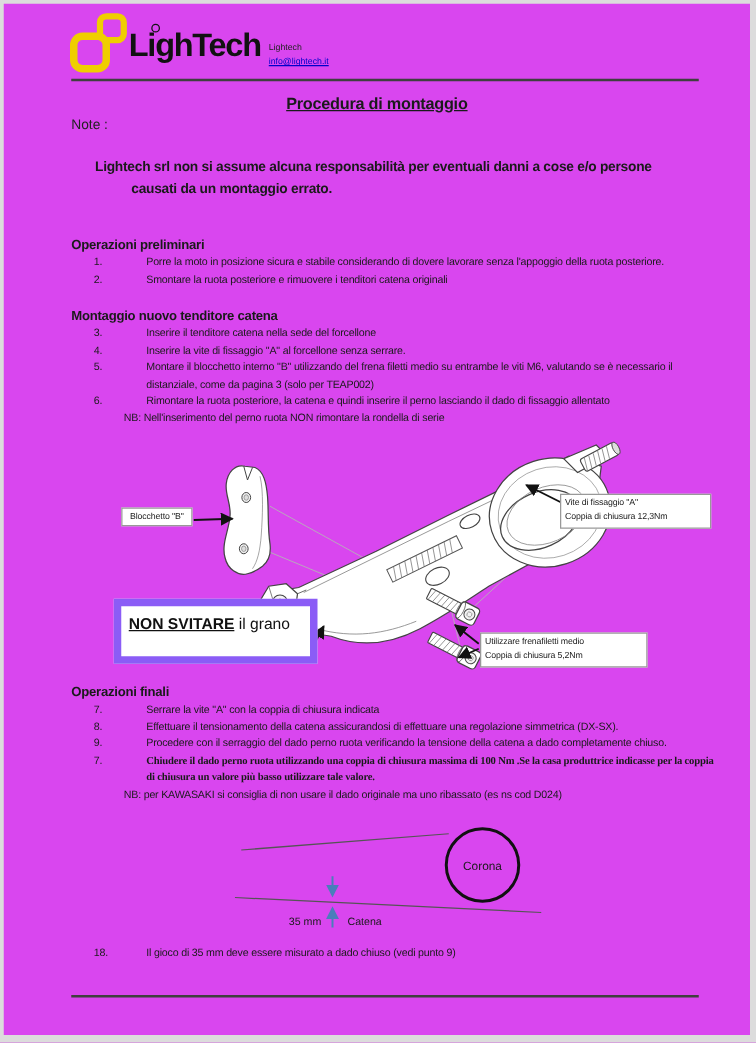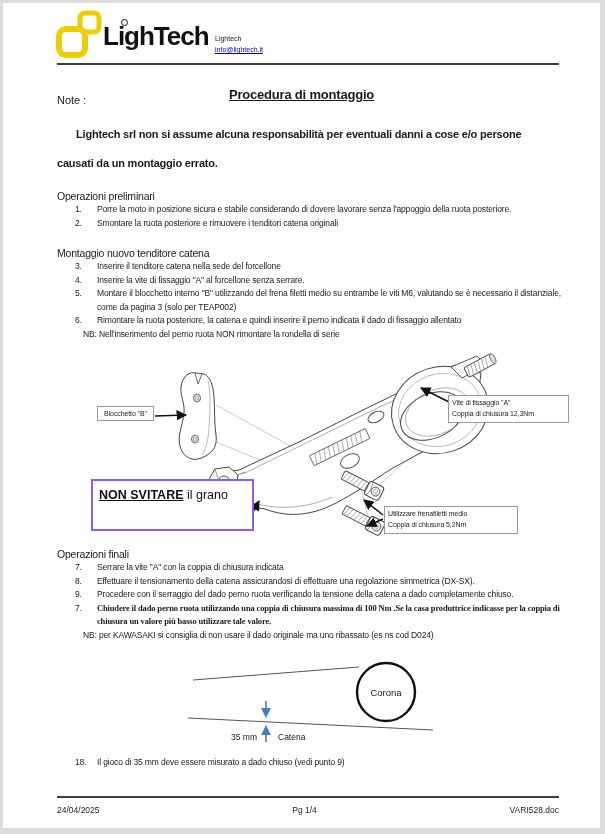--- a/index.html
+++ b/index.html
@@ -1,51 +1,51 @@
 <!DOCTYPE html>
 <html><head>
 <meta charset="utf-8">
 <style>
   html,body{margin:0;padding:0;background:#cfcfcf;}
   .page{
     position:relative;width:605px;height:834px;box-sizing:border-box;
-    background:#ffffff;overflow:hidden;
+    background:#d946ef;overflow:hidden;
     border-style:solid;border-color:#dcdcdc;border-width:3px 5px 6px 3px;
     font-family:"Liberation Sans",sans-serif;color:#1a1a1a;
   }
   .abs{position:absolute;}
   
   .logo{left:52px;top:6px;width:230px;height:52px;}
   .logo-text{position:absolute;left:48px;top:12px;font-size:26px;font-weight:bold;
     letter-spacing:-1px;color:#111;font-family:"Liberation Sans",sans-serif;}
   .logo-ring{position:absolute;left:66px;top:10px;width:5px;height:5px;border:1.6px solid #111;border-radius:50%;}
   .company{left:212px;top:32px;font-size:7px;color:#222;}
   .email{left:212px;top:43px;font-size:7px;color:#0000cc;text-decoration:underline;cursor:pointer;}
   .rule{left:54px;width:502px;height:2px;background:#3f3f3f;}
   .rule1{top:60px;} .rule2{top:793px;}
   
-  .title{left:0;right:0;top:72px;text-align:center;font-size:13px;font-weight:bold;text-decoration:underline;letter-spacing:-0.2px;margin-top:12px;}
+  .title{left:0;right:0;top:72px;text-align:center;font-size:13px;font-weight:bold;text-decoration:underline;letter-spacing:-0.2px;}
   .note-label{left:54px;top:91px;font-size:11px;color:#222;}
   .note-line{left:54px;font-size:11px;font-weight:bold;letter-spacing:-0.2px;white-space:nowrap;}
-  .nl0{top:108px;} .nl1{top:125px;padding-left:19px;} .nl2{top:154px;}
-  
-  .shead{left:54px;font-size:10.5px;font-weight:normal;letter-spacing:-0.2px;}
+  .nl0{top:108px;} .nl1{top:125px;padding-left:19px;} .nl2{top:142px;margin-left:48px;}
+  
+  .shead{left:54px;font-size:10.5px;font-weight:bold;letter-spacing:-0.2px;}
   .list{left:54px;width:516px;font-size:8.5px;letter-spacing:-0.15px;line-height:13.5px;}
   .item{display:flex;}
   .num{flex:0 0 22px;margin-left:18px;}
-  .itx{flex:1;}
+  .itx{flex:1;margin-left:20px;}
   .itx.b{font-weight:bold;font-family:Liberation Serif, serif;}
-  .nb{margin-left:26px;}
+  .nb{margin-left:42px;}
   
   .callout{position:absolute;border:1px solid #999;background:#fff;font-size:7px;line-height:11px;
     padding:1px 3px;letter-spacing:-0.1px;color:#222;box-sizing:border-box;}
   .co-blocchetto{left:94px;top:53px;width:57px;height:15px;text-align:center;line-height:12px;}
   .co-vite{left:445px;top:42px;width:121px;height:28px;}
   .co-frena{left:381px;top:153px;width:134px;height:28px;}
-  .co-nonsvitare{position:absolute;left:88px;top:126px;width:163px;height:52px;border:2px solid #8b5cf6;
+  .co-nonsvitare{position:absolute;left:88px;top:126px;width:163px;height:52px;border:6px solid #8b5cf6;
     background:#fff;font-size:12.5px;line-height:22px;padding:3px 6px;box-sizing:border-box;color:#111;}
   .ns-b{font-weight:bold;text-decoration:underline;}
   
   .footer{left:54px;top:802px;width:502px;display:flex;justify-content:space-between;font-size:8.5px;color:#222;}
   svg{display:block;}
 </style>
 </head>
 <body>
 
 <div class="page">
@@ -88,21 +88,21 @@
     <div class="item">
         <span class="num">4.</span>
         <span class="itx">Inserire la vite di fissaggio "A" al forcellone senza serrare.</span>
       </div>
     <div class="item">
         <span class="num">5.</span>
         <span class="itx">Montare il blocchetto interno "B" utilizzando del frena filetti medio su entrambe le viti M6, valutando se è necessario il distanziale, come da pagina 3 (solo per TEAP002)</span>
       </div>
     <div class="item">
         <span class="num">6.</span>
-        <span class="itx">Rimontare la ruota posteriore, la catena e quindi inserire il perno indicata il dado di fissaggio allentato</span>
+        <span class="itx">Rimontare la ruota posteriore, la catena e quindi inserire il perno lasciando il dado di fissaggio allentato</span>
       </div>
     <div class="nb">NB: Nell'inserimento del perno ruota NON rimontare la rondella di serie</div>
   </div>
 
   <div class="abs" style="left:0;top:350px;width:605px;height:200px">
     <svg width="605" height="200" viewBox="0 0 605 200">
       <defs>
         <marker id="ah" viewBox="0 0 10 10" refX="9" refY="5" markerWidth="7" markerHeight="7" orient="auto">
             <path d="M0,0 L10,5 L0,10 Z" fill="#111"></path>
           </marker>
@@ -273,19 +273,14 @@
   </div>
 
   <div class="abs list" style="top:753px">
     <div class="item">
         <span class="num">18.</span>
         <span class="itx">Il gioco di 35 mm deve essere misurato a dado chiuso (vedi punto 9)</span>
       </div>
   </div>
 
   <div class="abs rule rule2"></div>
-  <div class="abs footer">
-    <span>24/04/2025</span>
-    <span>Pg 1/4</span>
-    <span>VARI528.doc</span>
-  </div>
 
 </div>
 
 </body></html>

